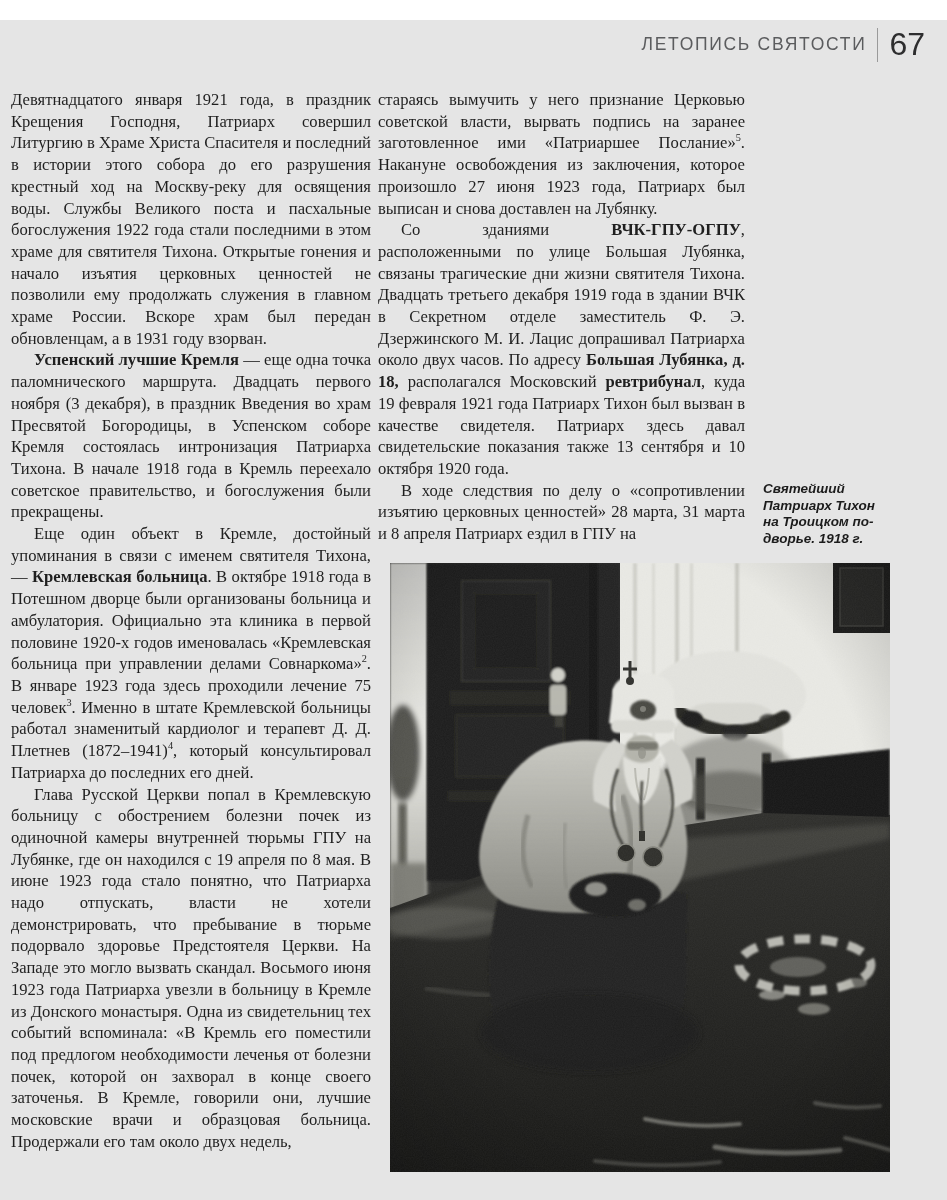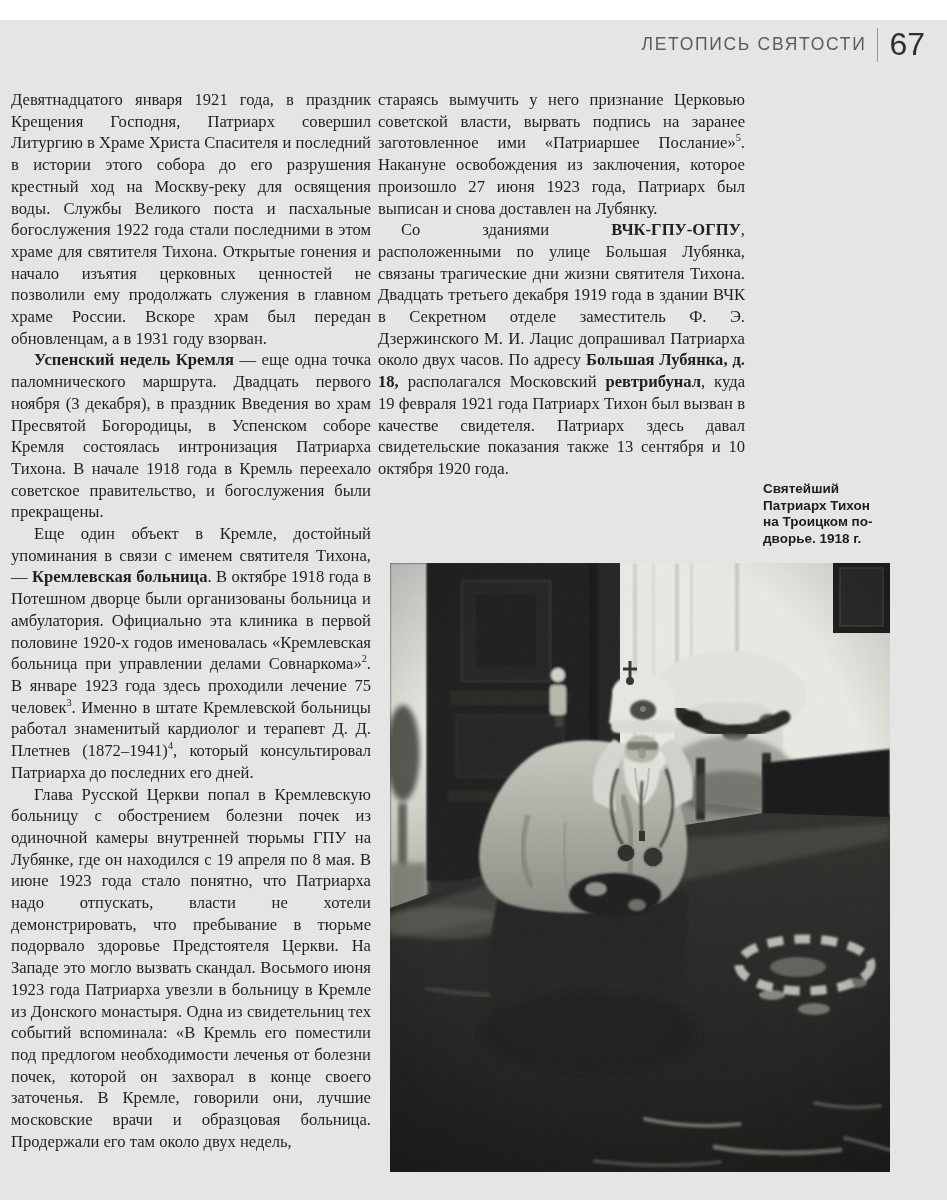--- a/index.html
+++ b/index.html
@@ -16,49 +16,50 @@
        hyphens:auto;font-family:Liberation Serif, serif;-webkit-hyphens:auto;}
   .col-left{left:11px;width:360px;}
   .col-right{left:378px;width:367px;}
   .col p{margin:0;}
   .col p.ind{text-indent:23px;}
   .b{font-weight:700;}
   sup{font-size:62%;line-height:0;vertical-align:super;}
   
   .caption{position:absolute;left:763px;top:461px;width:130px;
            font-family:"Liberation Sans","DejaVu Sans",sans-serif;
-           font-weight:700;font-size:13.5px;line-height:16.6px;color:#1c1c1c;}
+           font-style:italic;font-weight:700;font-size:13.5px;line-height:16.6px;color:#1c1c1c;}
   
   .photo{position:absolute;left:390px;top:543px;width:500px;height:609px;display:block;}
   
   .footer{position:absolute;left:390px;top:1182px;width:500px;text-align:right;
           font-family:"Liberation Sans","DejaVu Sans",sans-serif;
           font-weight:700;font-size:12.5px;letter-spacing:0.2px;color:#1a1a1a;}
 </style>
 </head>
 <body>
 
 <div class="page">
 
   <div class="hdr">
     <span class="hdr-title">ЛЕТОПИСЬ СВЯТОСТИ</span>
     <span class="hdr-rule"></span>
     <span class="hdr-num">67</span>
   </div>
 
   <div class="col col-left">
     <p><span>Девятнадцатого января 1921 года, в праздник Крещения Господня, Патриарх совершил Литургию в Храме Христа Спасителя и последний в истории этого собора до его разрушения крестный ход на Москву-реку для освящения воды. Службы Великого поста и пасхальные богослужения 1922 года стали последними в этом храме для святителя Тихона. Открытые гонения и начало изъятия церковных ценностей не позволили ему продолжать служения в главном храме России. Вскоре храм был передан обновленцам, а в 1931 году взорван.</span></p>
-    <p class="ind"><span class="b">Успенский недель Кремля</span><span> — еще одна точка паломнического маршрута. Двадцать первого ноября (3 декабря), в праздник Введения во храм Пресвятой Богородицы, в Успенском соборе Кремля состоялась интронизация Патриарха Тихона. В начале 1918 года в Кремль переехало советское правительство, и богослужения были прекращены.</span></p>
+    <p class="ind"><span class="b">Успенский лучшие Кремля</span><span> — еще одна точка паломнического маршрута. Двадцать первого ноября (3 декабря), в праздник Введения во храм Пресвятой Богородицы, в Успенском соборе Кремля состоялась интронизация Патриарха Тихона. В начале 1918 года в Кремль переехало советское правительство, и богослужения были прекращены.</span></p>
     <p class="ind"><span>Еще один объект в Кремле, достойный упоминания в связи с именем святителя Тихона, — </span><span class="b">Кремлевская больница</span><span>. В октябре 1918 года в Потешном дворце были организованы больница и амбулатория. Официально эта клиника в первой половине 1920-х годов именовалась «Кремлевская больница при управлении делами Совнаркома»</span><sup>2</sup><span>. В январе 1923 года здесь проходили лечение 75 человек</span><sup>3</sup><span>. Именно в штате Кремлевской больницы работал знаменитый кардиолог и терапевт Д. Д. Плетнев (1872–1941)</span><sup>4</sup><span>, который консультировал Патриарха до последних его дней.</span></p>
     <p class="ind"><span>Глава Русской Церкви попал в Кремлевскую больницу с обострением болезни почек из одиночной камеры внутренней тюрьмы ГПУ на Лубянке, где он находился с 19 апреля по 8 мая. В июне 1923 года стало понятно, что Патриарха надо отпускать, власти не хотели демонстрировать, что пребывание в тюрьме подорвало здоровье Предстоятеля Церкви. На Западе это могло вызвать скандал. Восьмого июня 1923 года Патриарха увезли в больницу в Кремле из Донского монастыря. Одна из свидетельниц тех событий вспоминала: «В Кремль его поместили под предлогом необходимости леченья от болезни почек, которой он захворал в конце своего заточенья. В Кремле, говорили они, лучшие московские врачи и образцовая больница. Продержали его там около двух недель,</span></p>
   </div>
 
   <div class="col col-right">
     <p><span>стараясь вымучить у него признание Церковью советской власти, вырвать подпись на заранее заготовленное ими «Патриаршее Послание»</span><sup>5</sup><span>. Накануне освобождения из заключения, которое произошло 27 июня 1923 года, Патриарх был выписан и снова доставлен на Лубянку.</span></p>
     <p class="ind"><span>Со зданиями </span><span class="b">ВЧК-ГПУ-ОГПУ</span><span>, расположенными по улице Большая Лубянка, связаны трагические дни жизни святителя Тихона. Двадцать третьего декабря 1919 года в здании ВЧК в Секретном отделе заместитель Ф. Э. Дзержинского М. И. Лацис допрашивал Патриарха около двух часов. По адресу </span><span class="b">Большая Лубянка, д. 18,</span><span> располагался Московский </span><span class="b">ревтрибунал</span><span>, куда 19 февраля 1921 года Патриарх Тихон был вызван в качестве свидетеля. Патриарх здесь давал свидетельские показания также 13 сентября и 10 октября 1920 года.</span></p>
+    <p class="ind"><span>В ходе следствия по делу о «сопротивлении изъятию церковных ценностей» 28 марта, 31 марта и 8 апреля Патриарх ездил в ГПУ на</span></p>
   </div>
 
   <div class="caption">Святейший<br>Патриарх Тихон<br>на Троицком по-<br>дворье. 1918 г.</div>
 
   <svg class="photo" viewBox="0 0 500 609" role="img" aria-label="Черно-белая фотография: Святейший Патриарх Тихон сидит в комнате Троицкого подворья, 1918 год">
     <defs>
       <linearGradient id="gLeft" x1="0" y1="0" x2="0" y2="1">
         <stop offset="0" stop-color="#dededa"></stop>
           <stop offset="0.55" stop-color="#e9e9e4"></stop>
           <stop offset="1" stop-color="#a9a9a2"></stop>

